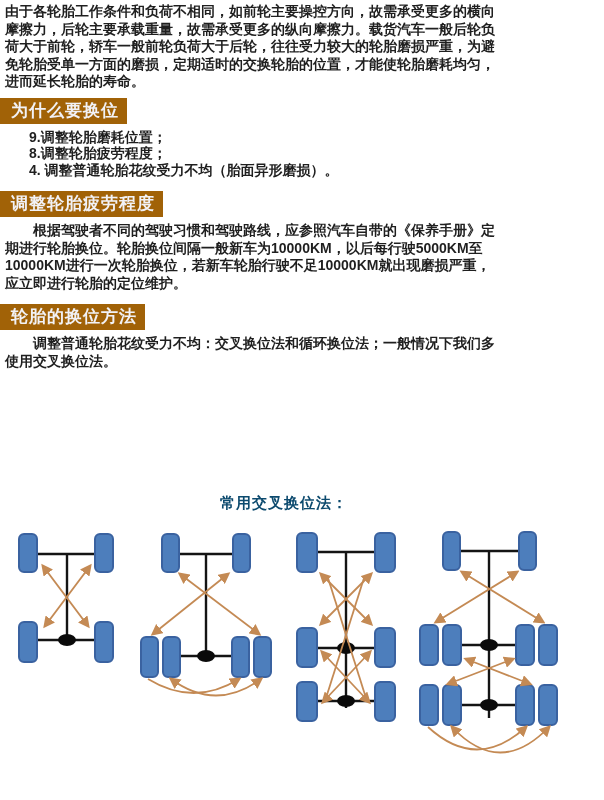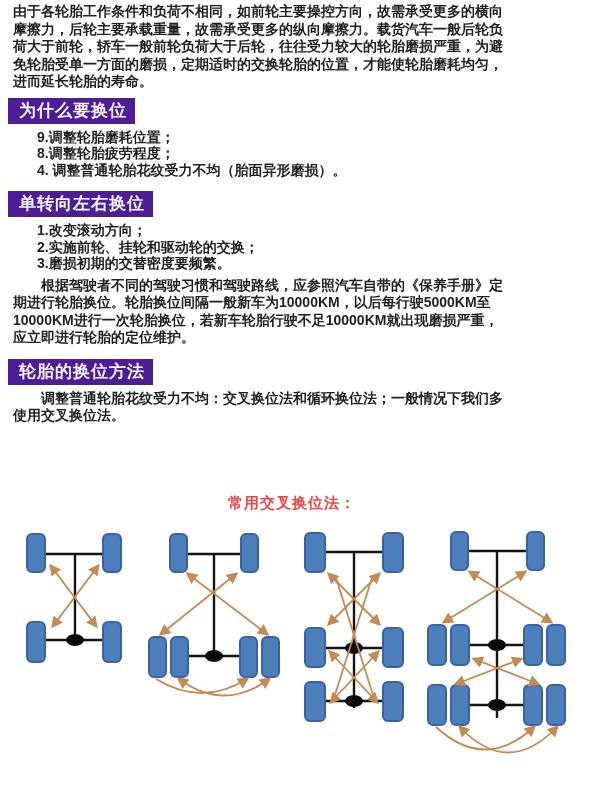--- a/index.html
+++ b/index.html
@@ -1,58 +1,53 @@
 <!DOCTYPE html>
 <html><head>
 <meta charset="utf-8">
 <style>
   html,body{margin:0;padding:0;}
   body{
     width:604px;height:800px;background:#ffffff;overflow:hidden;
     font-family:"Liberation Sans","DejaVu Sans",sans-serif;
     font-weight:bold;color:#1f1f1f;
   }
-  .page{position:relative;width:504px;height:800px;padding:3px 5px 0 5px;box-sizing:border-box;margin-left:8px;}
+  .page{position:relative;width:504px;height:800px;padding:3px 5px 0 5px;box-sizing:border-box;}
   .body-text{font-size:14px;line-height:17.5px;margin:0;letter-spacing:0;}
   .indent{text-indent:2em;}
   .hdr{
-    width:fit-content;display:block;background:#4c1d95;color:#f2f2f6;
+    width:fit-content;display:block;background:#a16207;color:#f2f2f6;
     font-size:17px;line-height:17px;font-weight:bold;letter-spacing:1px;
     padding:4px 8px 5px 6px;margin:7px 0 5px -5px;padding-left:11px;
   }
   .list{margin:2px 0 0 24px;font-size:14px;line-height:16.5px;}
   .list-item{white-space:nowrap;}
   .para-block{margin-top:5px;}
   .diagram-title{
     position:absolute;left:220px;top:494px;
-    font-size:15px;font-weight:bold;color:#ef4444;letter-spacing:1px;
+    font-size:15px;font-weight:bold;color:#0c4a6e;letter-spacing:1px;
   }
   .diagrams{position:absolute;left:0;top:520px;width:604px;height:280px;}
   svg{display:block;}
 </style>
 </head>
 <body>
 
 <div class="page">
 
   <p class="body-text">由于各轮胎工作条件和负荷不相同，如前轮主要操控方向，故需承受更多的横向摩擦力，后轮主要承载重量，故需承受更多的纵向摩擦力。载货汽车一般后轮负荷大于前轮，轿车一般前轮负荷大于后轮，往往受力较大的轮胎磨损严重，为避免轮胎受单一方面的磨损，定期适时的交换轮胎的位置，才能使轮胎磨耗均匀，进而延长轮胎的寿命。</p>
 
   <h2 class="hdr">为什么要换位</h2>
   <div class="list">
     <div class="list-item">9.调整轮胎磨耗位置；</div>
     <div class="list-item">8.调整轮胎疲劳程度；</div>
     <div class="list-item">4. 调整普通轮胎花纹受力不均（胎面异形磨损）。</div>
   </div>
 
-  <h2 class="hdr" style="margin-top:13px;">单转向左右换位</h2>
-  <div class="list">
-    <div class="list-item">1.改变滚动方向；</div>
-    <div class="list-item">2.实施前轮、挂轮和驱动轮的交换；</div>
-    <div class="list-item">3.磨损初期的交替密度要频繁。</div>
-  </div>
+  <h2 class="hdr" style="margin-top:13px;">调整轮胎疲劳程度</h2>
 
   <p class="body-text indent para-block">根据驾驶者不同的驾驶习惯和驾驶路线，应参照汽车自带的《保养手册》定期进行轮胎换位。轮胎换位间隔一般新车为10000KM，以后每行驶5000KM至10000KM进行一次轮胎换位，若新车轮胎行驶不足10000KM就出现磨损严重，应立即进行轮胎的定位维护。</p>
 
   <h2 class="hdr" style="margin-top:12px;">轮胎的换位方法</h2>
   <p class="body-text indent para-block">调整普通轮胎花纹受力不均：交叉换位法和循环换位法；一般情况下我们多使用交叉换位法。</p>
 
   <div class="diagram-title">常用交叉换位法：</div>
 
   <div class="diagrams">
     <svg width="604" height="280" viewBox="0 520 604 280">

